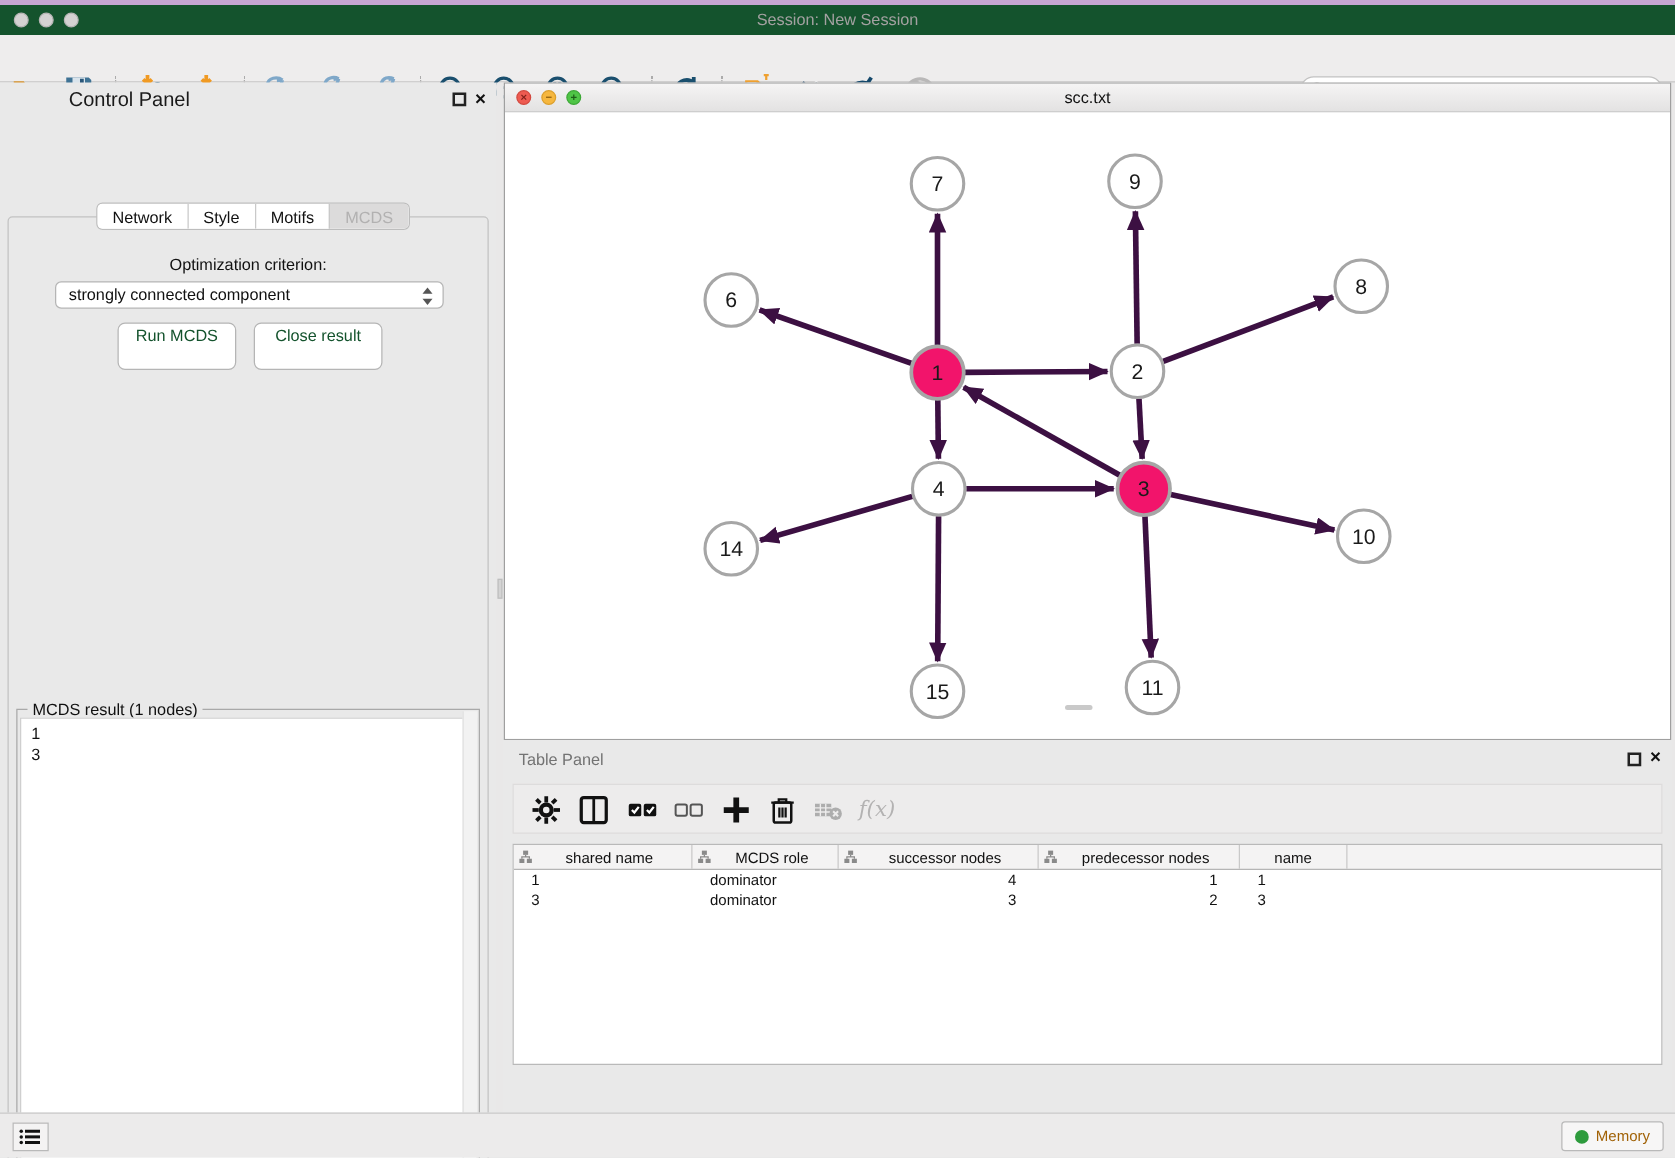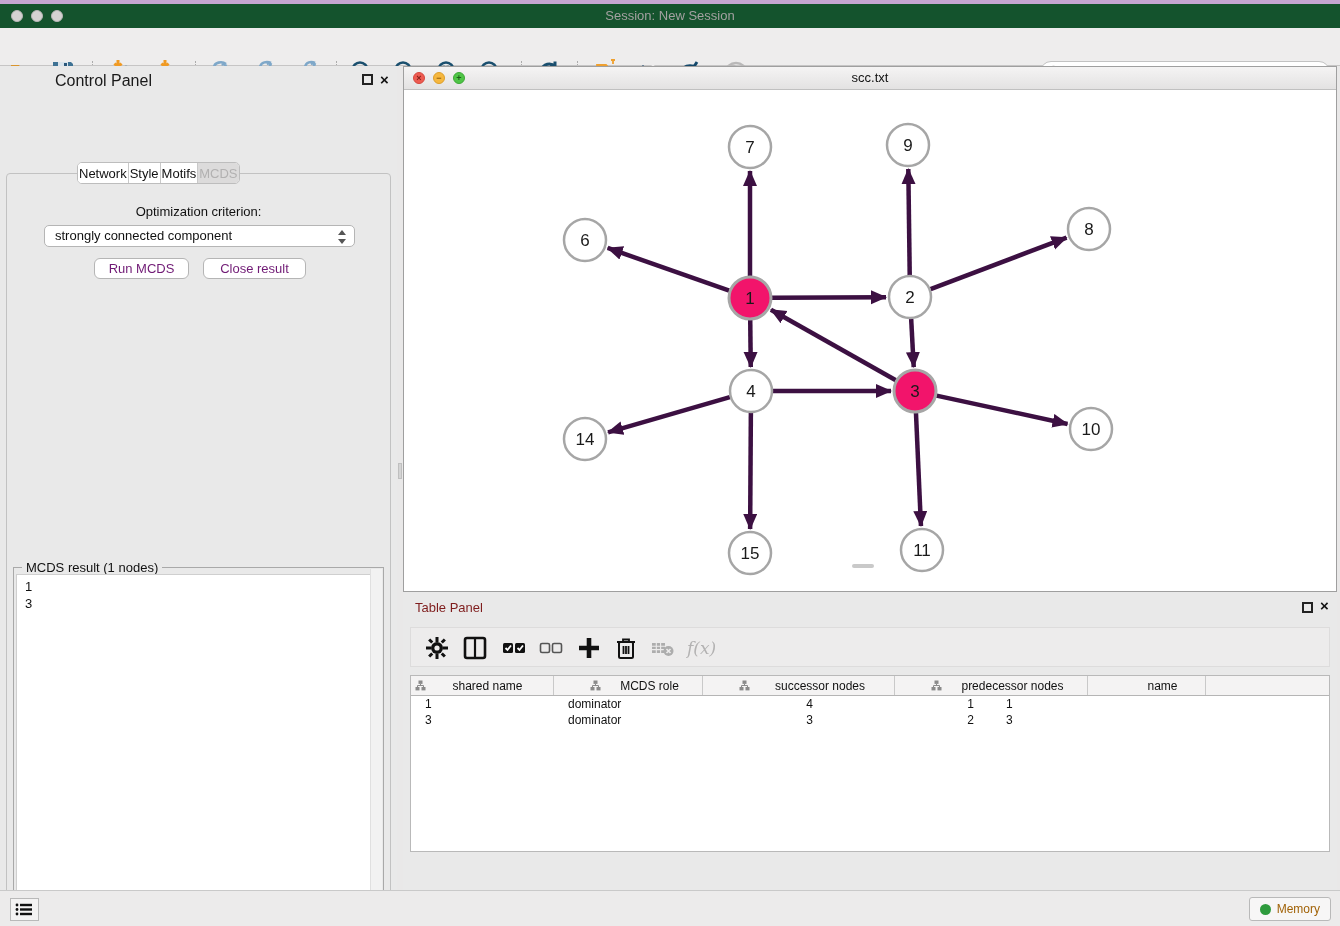--- a/index.html
+++ b/index.html
@@ -27,30 +27,30 @@
   #search-mag { position:absolute; left:1048px; top:37px; width:14px; height:14px; pointer-events:none; }
 
   
   #control-panel { left:0; top:66px; width:397px; height:824px; background:#E9E9E9; }
   #cp-header { position:absolute; left:0; top:0; width:100%; height:28px; }
   #cp-title { position:absolute; left:10px; top:6px; font-size:16px; color:#1A1A1A;margin-left:45px; }
   .panel-float-btn { position:absolute; width:11px; height:11px; border:2px solid #222; background:transparent; }
   .panel-close-btn { position:absolute; font-size:15px; font-weight:bold; color:#111; line-height:11px; cursor:pointer; }
   #cp-box { position:absolute; left:6px; top:107px; width:385px; height:772px; border:1px solid #C2C2C2; border-radius:4px; background:#E9E9E9; }
   .seg-tabs { position:absolute; display:flex; border:1px solid #BDBDBD; border-radius:5px; overflow:hidden; background:#fff; height:22px; }
-  .seg-tab { font-size:13px; color:#111; background:#fff; padding:0 1px; line-height:21px; cursor:pointer; white-space:nowrap;text-align:right; }
+  .seg-tab { font-size:13px; color:#111; background:#fff; padding:0 12px; line-height:21px; cursor:pointer; white-space:nowrap;text-align:right; }
   .seg-tab + .seg-tab { border-left:1px solid #C9C9C9; }
   .seg-tab.selected { background:#DCDBDB; color:#B2B1B1; }
   #cp-tabs { left:77px; top:96px; z-index:3; }
   #opt-label { position:absolute; left:0; top:138px; width:397px; text-align:center; font-size:13px; color:#111; }
   #criterion-select { position:absolute; left:44px; top:159px; width:311px; height:22px; background:#fff;
     border:1px solid #B5B5B5; border-radius:5px; font-size:13px; line-height:20px; padding-left:10px; color:#111; cursor:pointer; }
   #criterion-stepper { position:absolute; right:7px; top:3px; width:10px; height:16px; }
-  .cp-btn { position:absolute; top:192px; height:21px; background:#fff; border:1px solid #B5B5B5; border-radius:6px;
-    font-size:13px; color:#701a75; text-align:center; line-height:20px; cursor:pointer; }
+  .cp-btn { position:absolute; top:192px; height:38px; background:#fff; border:1px solid #B5B5B5; border-radius:6px;
+    font-size:13px; color:#14532d; text-align:center; line-height:20px; cursor:pointer; }
   #run-btn { left:94px; width:95px; }
   #closepanel-btn { left:203px; width:103px; }
   #result-group { position:absolute; left:13px; top:501px; width:371px; height:376px; border:1px solid #A9A9A9; }
   #result-label { position:absolute; left:8px; top:-8px; background:#E9E9E9; padding:0 4px; font-size:13px; color:#111; }
   #result-textarea { position:absolute; left:2px; top:6px; width:366px; height:367px; background:#fff; border:1px solid #CFCFCF;
     font-size:13px; line-height:17px; padding:3px 0 0 8px; white-space:pre-line; color:#111; }
   #result-scrollbar { position:absolute; right:1px; top:1px; width:12px; height:365px; background:#F2F2F2; border-left:1px solid #E0E0E0; }
 
   
   #v-splitter { left:397px; top:66px; width:6px; height:824px; background:#E9E8E8; cursor:col-resize; }
@@ -64,25 +64,25 @@
   .tl-colored { width:12px; height:12px; border-radius:50%; position:absolute; top:5px; font-size:9px; font-weight:bold;
     text-align:center; line-height:11px; cursor:pointer; }
   #nw-close { left:9px;  background:#EE5B51; border:1px solid #D3493F; color:#7E1F18; }
   #nw-min   { left:29px; background:#F6B73E; border:1px solid #DC9F2B; color:#8F5F0D; }
   #nw-zoom  { left:49px; background:#4FC546; border:1px solid #3DA836; color:#1D5F18; }
   #graph-canvas { position:absolute; left:0; top:23px; width:932px; height:501px; background:#fff; }
   #nw-hscroll-dash { position:absolute; left:448px; top:497px; width:22px; height:4px; background:#C9C9C9; border-radius:2px; }
 
   
   #table-panel { left:403px; top:592px; width:934px; height:298px; background:#E9E9E9; }
-  #tp-title { position:absolute; left:12px; top:8px; font-size:13px; color:#7f1d1d; }
+  #tp-title { position:absolute; left:12px; top:8px; font-size:13px; color:#737373; }
   #tp-toolbar { position:absolute; left:7px; top:35px; width:920px; height:40px; background:#EDECEC; border:1px solid #DDDCDC; }
   .tp-icon { position:absolute; top:8px; width:24px; height:24px; cursor:pointer; }
   #node-table { position:absolute; left:7px; top:83px; width:920px; height:177px; background:#fff; border:1px solid #B9B9B9; overflow:hidden; }
-  #table-header { display:flex; height:20px; border-bottom:1px solid #B5B5B5; background:#F4F3F3;gap:32px; }
+  #table-header { display:flex; height:20px; border-bottom:1px solid #B5B5B5; background:#F4F3F3; }
   .th-cell { display:flex; align-items:center; font-size:12px; color:#111; border-right:1px solid #C9C9C9;
     padding:0 4px; overflow:hidden; cursor:pointer; }
   .th-cell .th-label { flex:1; text-align:center; font-weight:normal; }
   .tr-row { display:flex; height:16px; font-size:12px; color:#111; }
   .td-cell { padding:0 0 0 14px; line-height:16px; overflow:hidden; white-space:nowrap; }
   .td-cell.right { text-align:right; padding:0 18px 0 0; }
   #tp-tabs { left:287px; top:273px; }
   #tp-float { left:899px; top:10px; }
   #tp-close { left:917px; top:8px; }
 

